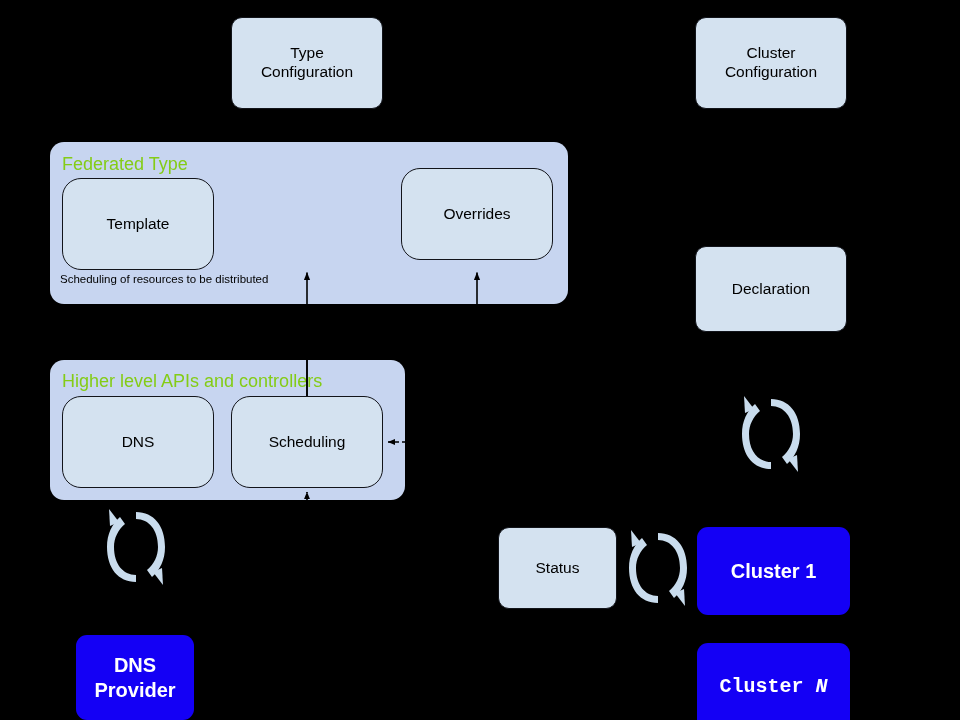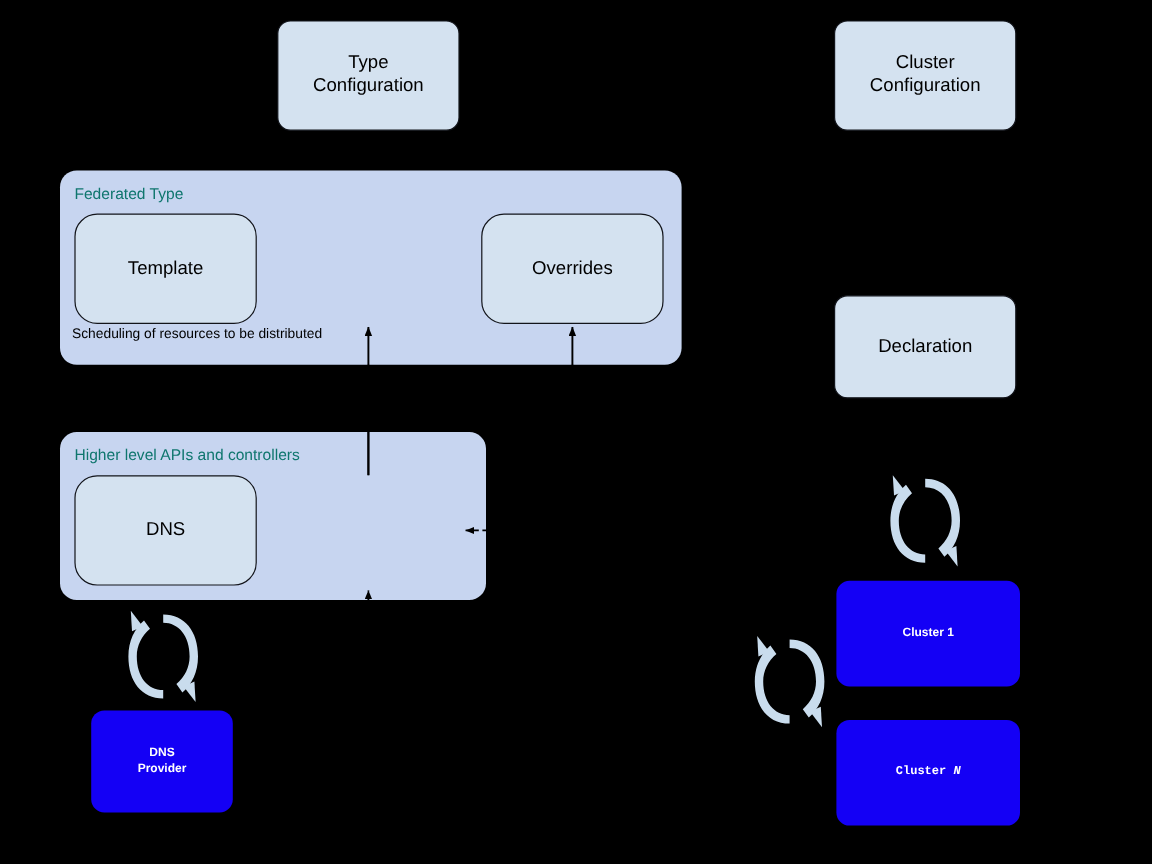--- a/index.html
+++ b/index.html
@@ -9,31 +9,31 @@
 
   .node{position:absolute;box-sizing:border-box;display:flex;
         align-items:center;justify-content:center;text-align:center;
         border-radius:11px;line-height:1.22;}
 
   
   .card{background:#d4e2f0;border:1.3px solid #12141a;color:#000;font-size:15.5px;}
 
   
   .panel{position:absolute;background:#c7d5f0;border-radius:14px;box-sizing:border-box;}
-  .panel-title{position:absolute;color:#0f766e;font-size:13px;white-space:nowrap;}
+  .panel-title{position:absolute;color:#84cc16;font-size:18px;white-space:nowrap;}
   .panel-note{position:absolute;color:#000;font-size:11.5px;white-space:nowrap;}
 
   
   .sub{position:absolute;box-sizing:border-box;background:#d4e2f0;
        border:1.3px solid #12141a;border-radius:19px;
        display:flex;align-items:center;justify-content:center;
        color:#000;font-size:15.5px;}
 
   
-  .blue{background:#1400f5;border:none;color:#fff;font-weight:bold;font-size:10px;}
+  .blue{background:#1400f5;border:none;color:#fff;font-weight:bold;font-size:20px;margin-top:43px;}
 
   .ital{font-style:italic;}
   svg.conn{position:absolute;overflow:visible;}
   .sync{position:absolute;}
 </style>
 </head>
 <body>
 
 <div id="stage">
 
@@ -51,32 +51,35 @@
     </span>
   </div>
 
   <div class="panel" style="left:50px;top:142px;width:518px;height:162px;">
   </div>
   <div class="panel-title" style="left:62px;top:154px;">Federated Type</div>
 
   <div class="sub" style="left:62px;top:178px;width:152px;height:92px;">
     <span>Template</span>
   </div>
-  <div class="sub" style="left:401px;top:178px;width:152px;height:92px;">
+  <div class="sub" style="left:401px;top:168px;width:152px;height:92px;">
     <span>Overrides</span>
   </div>
 
   <div class="panel-note" style="left:60px;top:273px;">Scheduling of resources to be distributed</div>
 
   <div class="panel" style="left:50px;top:360px;width:355px;height:140px;">
   </div>
   <div class="panel-title" style="left:62px;top:371px;">Higher level APIs and controllers</div>
 
   <div class="sub" style="left:62px;top:396px;width:152px;height:92px;">
     <span>DNS</span>
+  </div>
+  <div class="sub" style="left:231px;top:396px;width:152px;height:92px;">
+    <span>Scheduling</span>
   </div>
 
   <svg class="conn" width="960" height="720" style="left:0;top:0;">
     <defs>
       <marker id="ah" markerWidth="9" markerHeight="9" refX="7.4" refY="3.1" orient="auto" markerUnits="userSpaceOnUse">
         <path d="M0,0 L7.6,3.1 L0,6.2 z" fill="#000"></path>
       </marker>
     </defs>
 
     <line x1="307" y1="396" x2="307" y2="272.5" stroke="#000" stroke-width="1.6" marker-end="url(#ah)"></line>
@@ -119,20 +122,23 @@
   </svg>
 
   <div class="node blue" style="left:76px;top:592px;width:118px;height:85px;">
     <span>
       <span>DNS</span><br>
       <span>Provider</span>
     </span>
   </div>
 
 
+  <div class="node card" style="left:498px;top:527px;width:119px;height:82px;">
+    <span>Status</span>
+  </div>
 
   <div class="node card" style="left:695px;top:246px;width:152px;height:86px;">
     <span>Declaration</span>
   </div>
 
   <div class="node blue" style="left:697px;top:484px;width:153px;height:88px;">
     <span>
       <span>Cluster </span><span>1</span>
     </span>
   </div>

